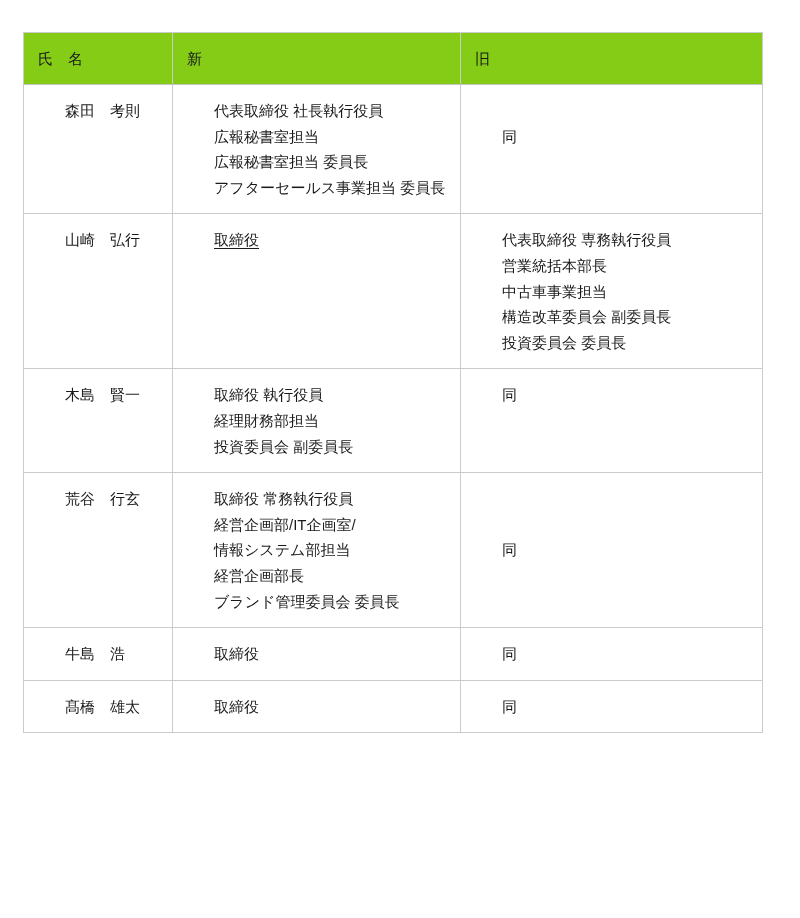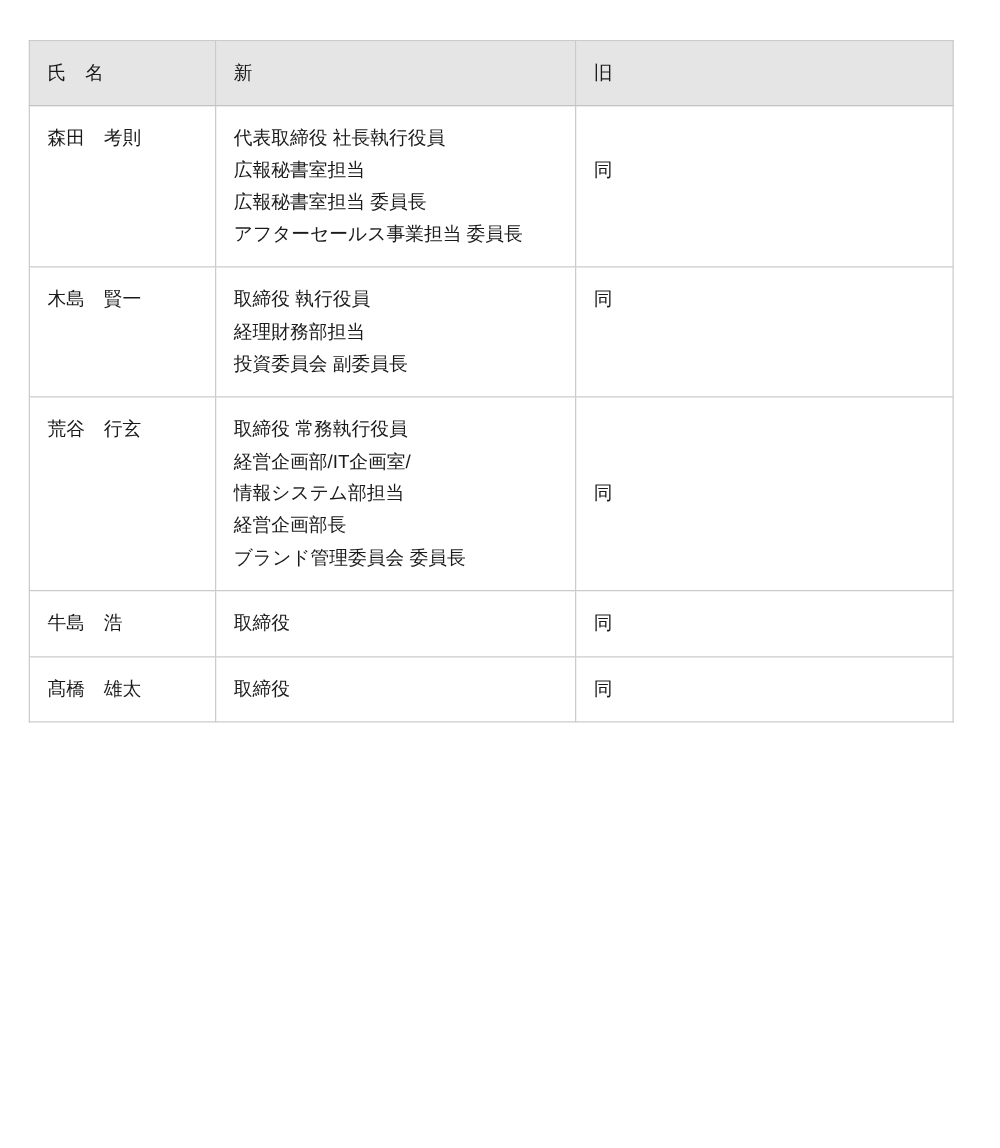--- a/index.html
+++ b/index.html
@@ -26,30 +26,31 @@
   col.col-new  { width: 288px; }
   col.col-old  { width: 302px; }
   th, td {
     border: 1px solid #cbcbcb;
     vertical-align: top;
     text-align: left;
     padding: 13px 14px 13px 14px;
     font-weight: normal;
   }
   thead th {
-    background: #e5e5e5;
+    background: #84cc16;
     border-bottom: 1px solid #c4c4c4;
     line-height: 25px;
     padding-top: 13px;
     padding-bottom: 13px;
   }
   td .line {
     line-height: 25.6px;
     min-height: 25.6px;
     white-space: pre-wrap;
+    margin-left: 27px;
   }
   td.cell-name .line {
     line-height: 25.6px;
   }
   .line.ul {
     text-decoration: underline;
     text-underline-offset: 3px;
   }
 </style>
 </head>
@@ -76,20 +77,35 @@
           </td>
           <td>
             <div class="line">代表取締役 社長執行役員</div>
             <div class="line">広報秘書室担当</div>
             <div class="line">広報秘書室担当 委員長</div>
             <div class="line">アフターセールス事業担当 委員長</div>
           </td>
           <td>
             <div class="line">&nbsp;</div>
             <div class="line">同</div>
+          </td>
+        </tr>
+        <tr>
+          <td class="cell-name">
+            <div class="line">山崎　弘行</div>
+          </td>
+          <td>
+            <div class="line ul">取締役</div>
+          </td>
+          <td>
+            <div class="line">代表取締役 専務執行役員</div>
+            <div class="line">営業統括本部長</div>
+            <div class="line">中古車事業担当</div>
+            <div class="line">構造改革委員会 副委員長</div>
+            <div class="line">投資委員会 委員長</div>
           </td>
         </tr>
         <tr>
           <td class="cell-name">
             <div class="line">木島　賢一</div>
           </td>
           <td>
             <div class="line">取締役 執行役員</div>
             <div class="line">経理財務部担当</div>
             <div class="line">投資委員会 副委員長</div>

